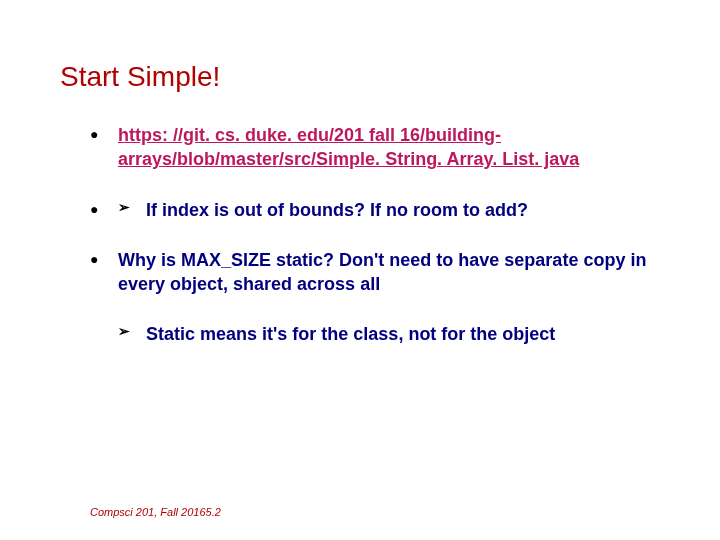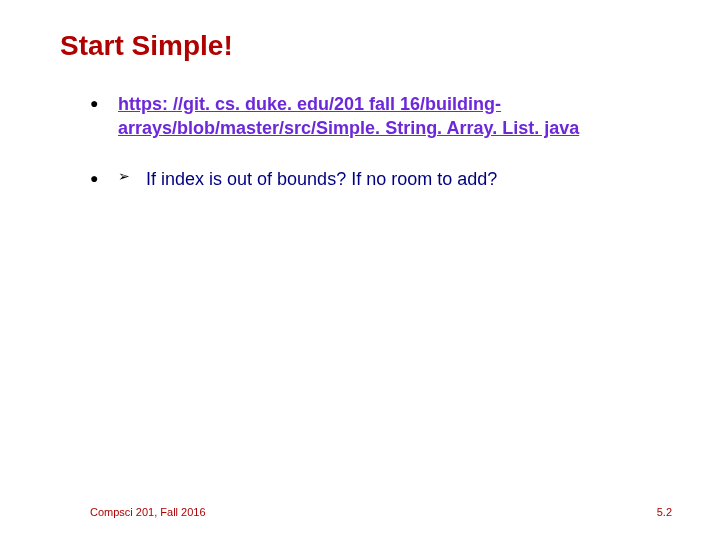--- a/index.html
+++ b/index.html
@@ -7,22 +7,23 @@
     width: 720px;
     height: 540px;
     background: #ffffff;
     font-family: Arial, Helvetica, sans-serif;
     position: relative;
     padding: 30px 60px 40px 60px;
   }
   .title {
     color: #b00000;
     font-size: 28px;
-    font-weight: bold;
+    font-weight: normal;
     margin-bottom: 30px;
+    margin-top: 31px;
   }
   .content {
     padding-left: 30px;
   }
   ul.outer {
     list-style: none;
   }
   ul.outer > li {
     position: relative;
     padding-left: 28px;
@@ -34,75 +35,81 @@
   }
   ul.outer > li::before {
     content: "●";
     position: absolute;
     left: 0;
     top: 2px;
     color: #000;
     font-size: 14px;
   }
   a.link {
-    color: #6d28d9;
+    color: #be185d;
     text-decoration: underline;
     font-weight: bold;
     margin-top: 36px;
   }
   ul.inner {
     list-style: none;
     margin-top: 4px;
   }
   ul.inner > li {
     position: relative;
     padding-left: 28px;
     color: #000080;
     font-size: 18px;
-    font-weight: normal;
+    font-weight: bold;
     line-height: 1.35;
     margin-top: 26px;
   }
   ul.inner > li::before {
     content: "➢";
     position: absolute;
     left: 0;
     top: 0;
     color: #000;
     font-size: 14px;
   }
   .footer {
     position: absolute;
     bottom: 22px;
     left: 90px;
     right: 48px;
     display: flex;
-    justify-content: space-between;
     color: #b00000;
     font-size: 11px;
+    font-style: italic;
   }
 </style>
 </head>
 <body>
 
 <h1 class="title">Start Simple!</h1>
 
 <div class="content">
   <ul class="outer">
 
     <li>
       <a href="#" class="link">https: //git. cs. duke. edu/201 fall 16/building-arrays/blob/master/src/Simple. String. Array. List. java</a>
     </li>
 
     <li>
       <ul class="inner">
         <li>If index is out of bounds? If no room to add?</li>
       </ul>
     </li>
 
+    <li>
+      <span>Why is MAX_SIZE static? Don't need to have separate copy in every object, shared across all</span>
+      <ul class="inner">
+        <li>Static means it's for the class, not for the object</li>
+      </ul>
+    </li>
 
   </ul>
 </div>
 
 <div class="footer">
   <span>Compsci 201, Fall 2016</span>
   <span>5.2</span>
 </div>
 
 </body></html>

